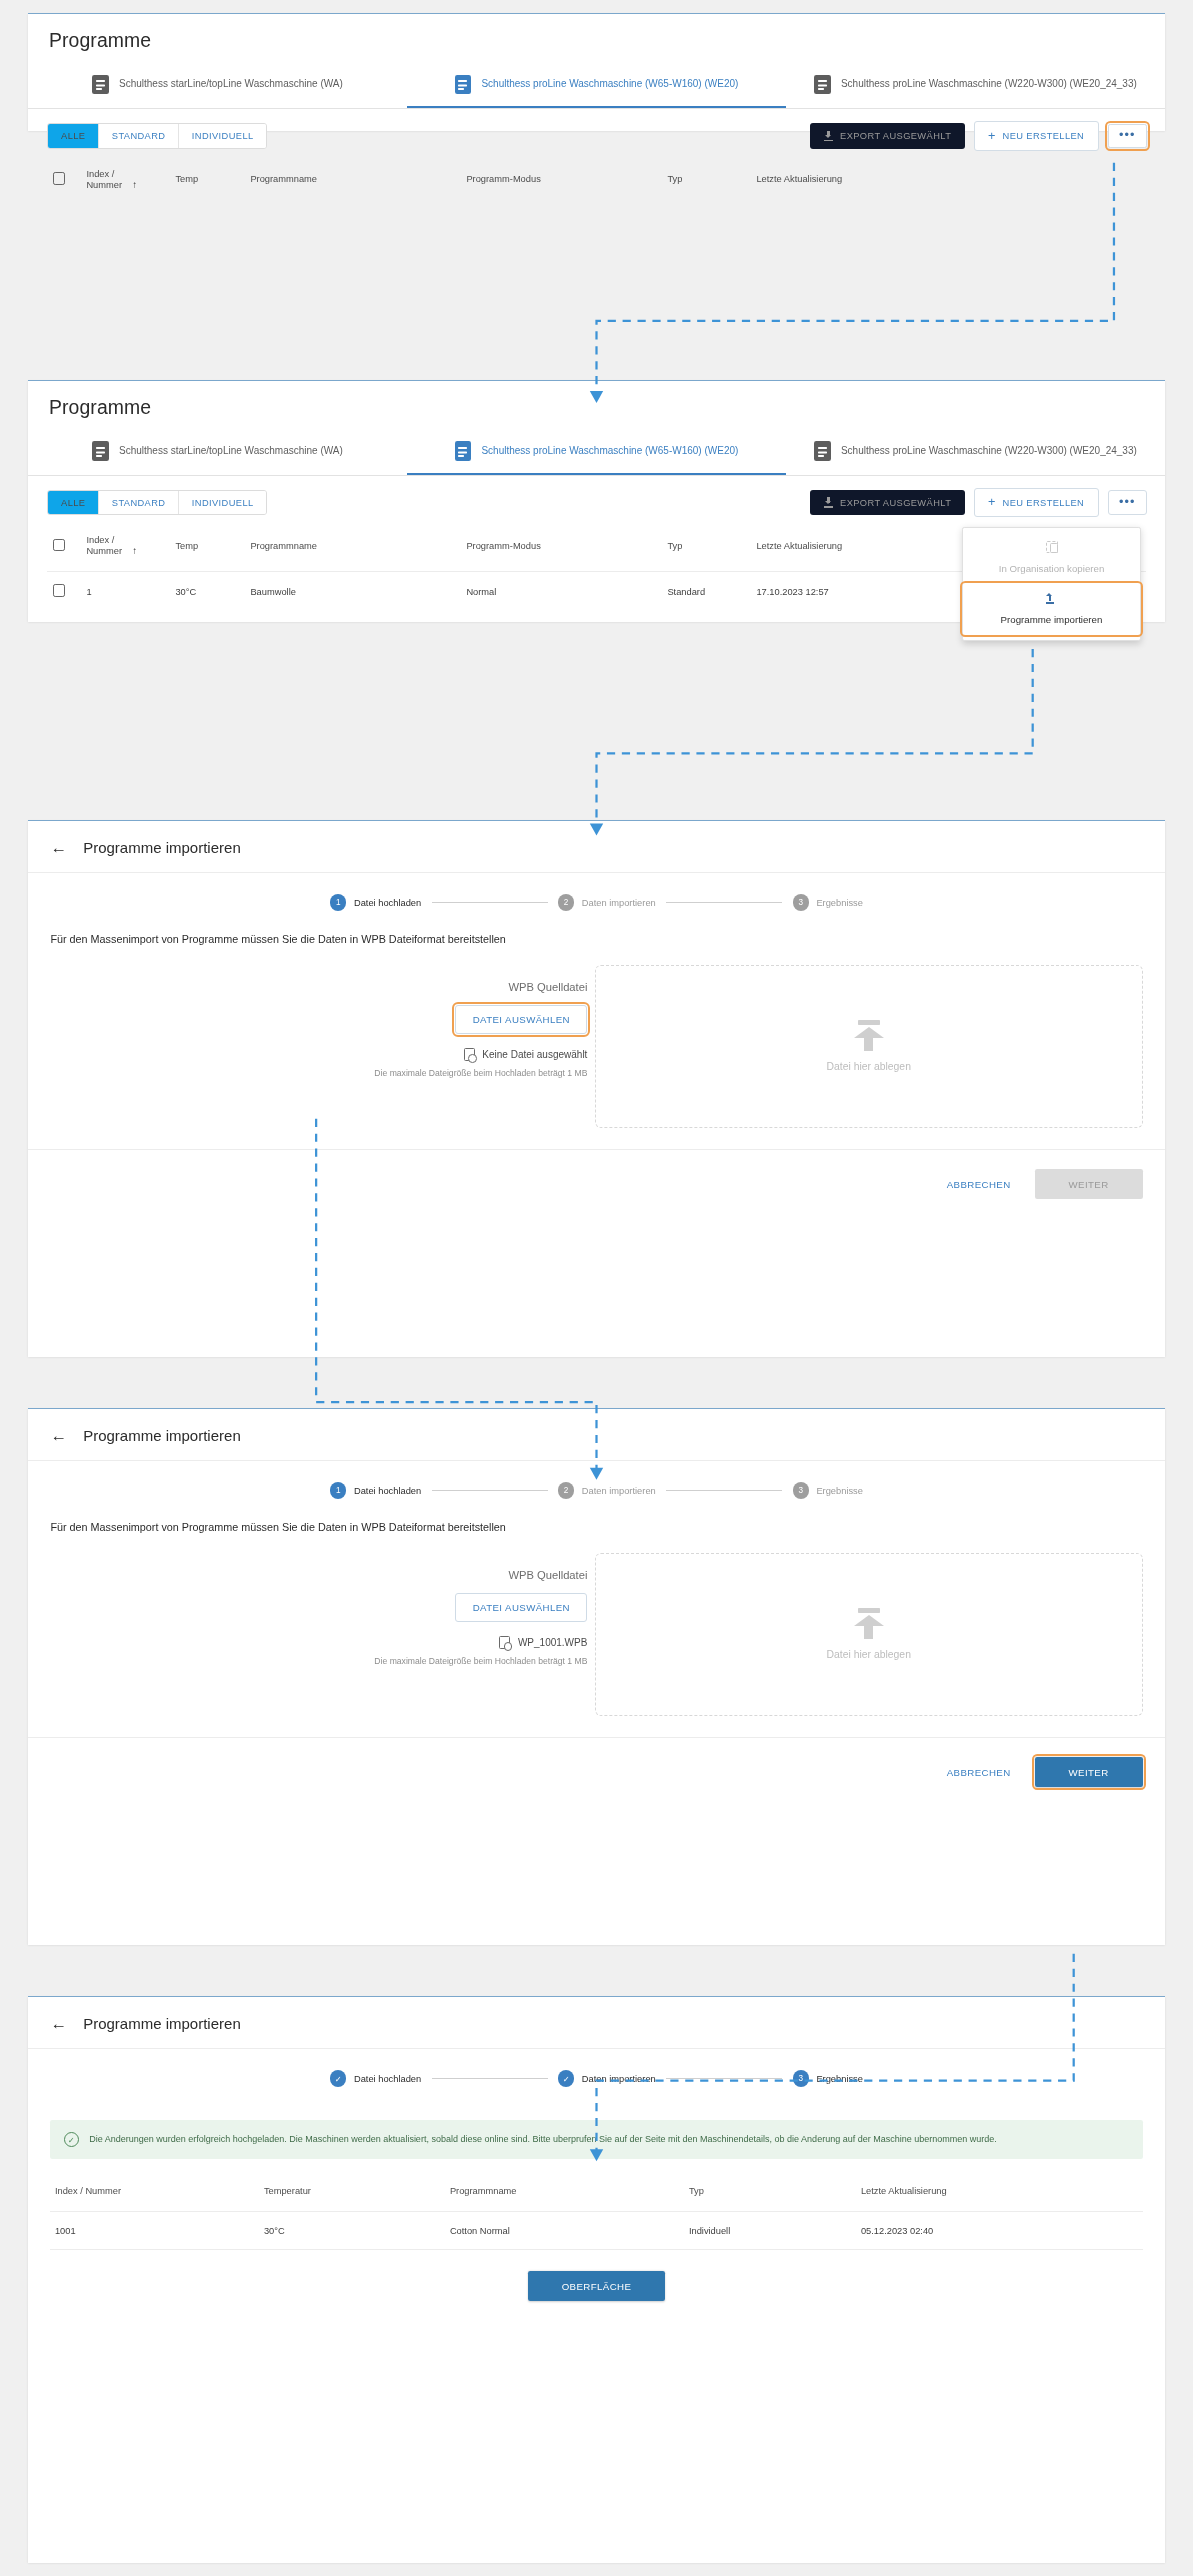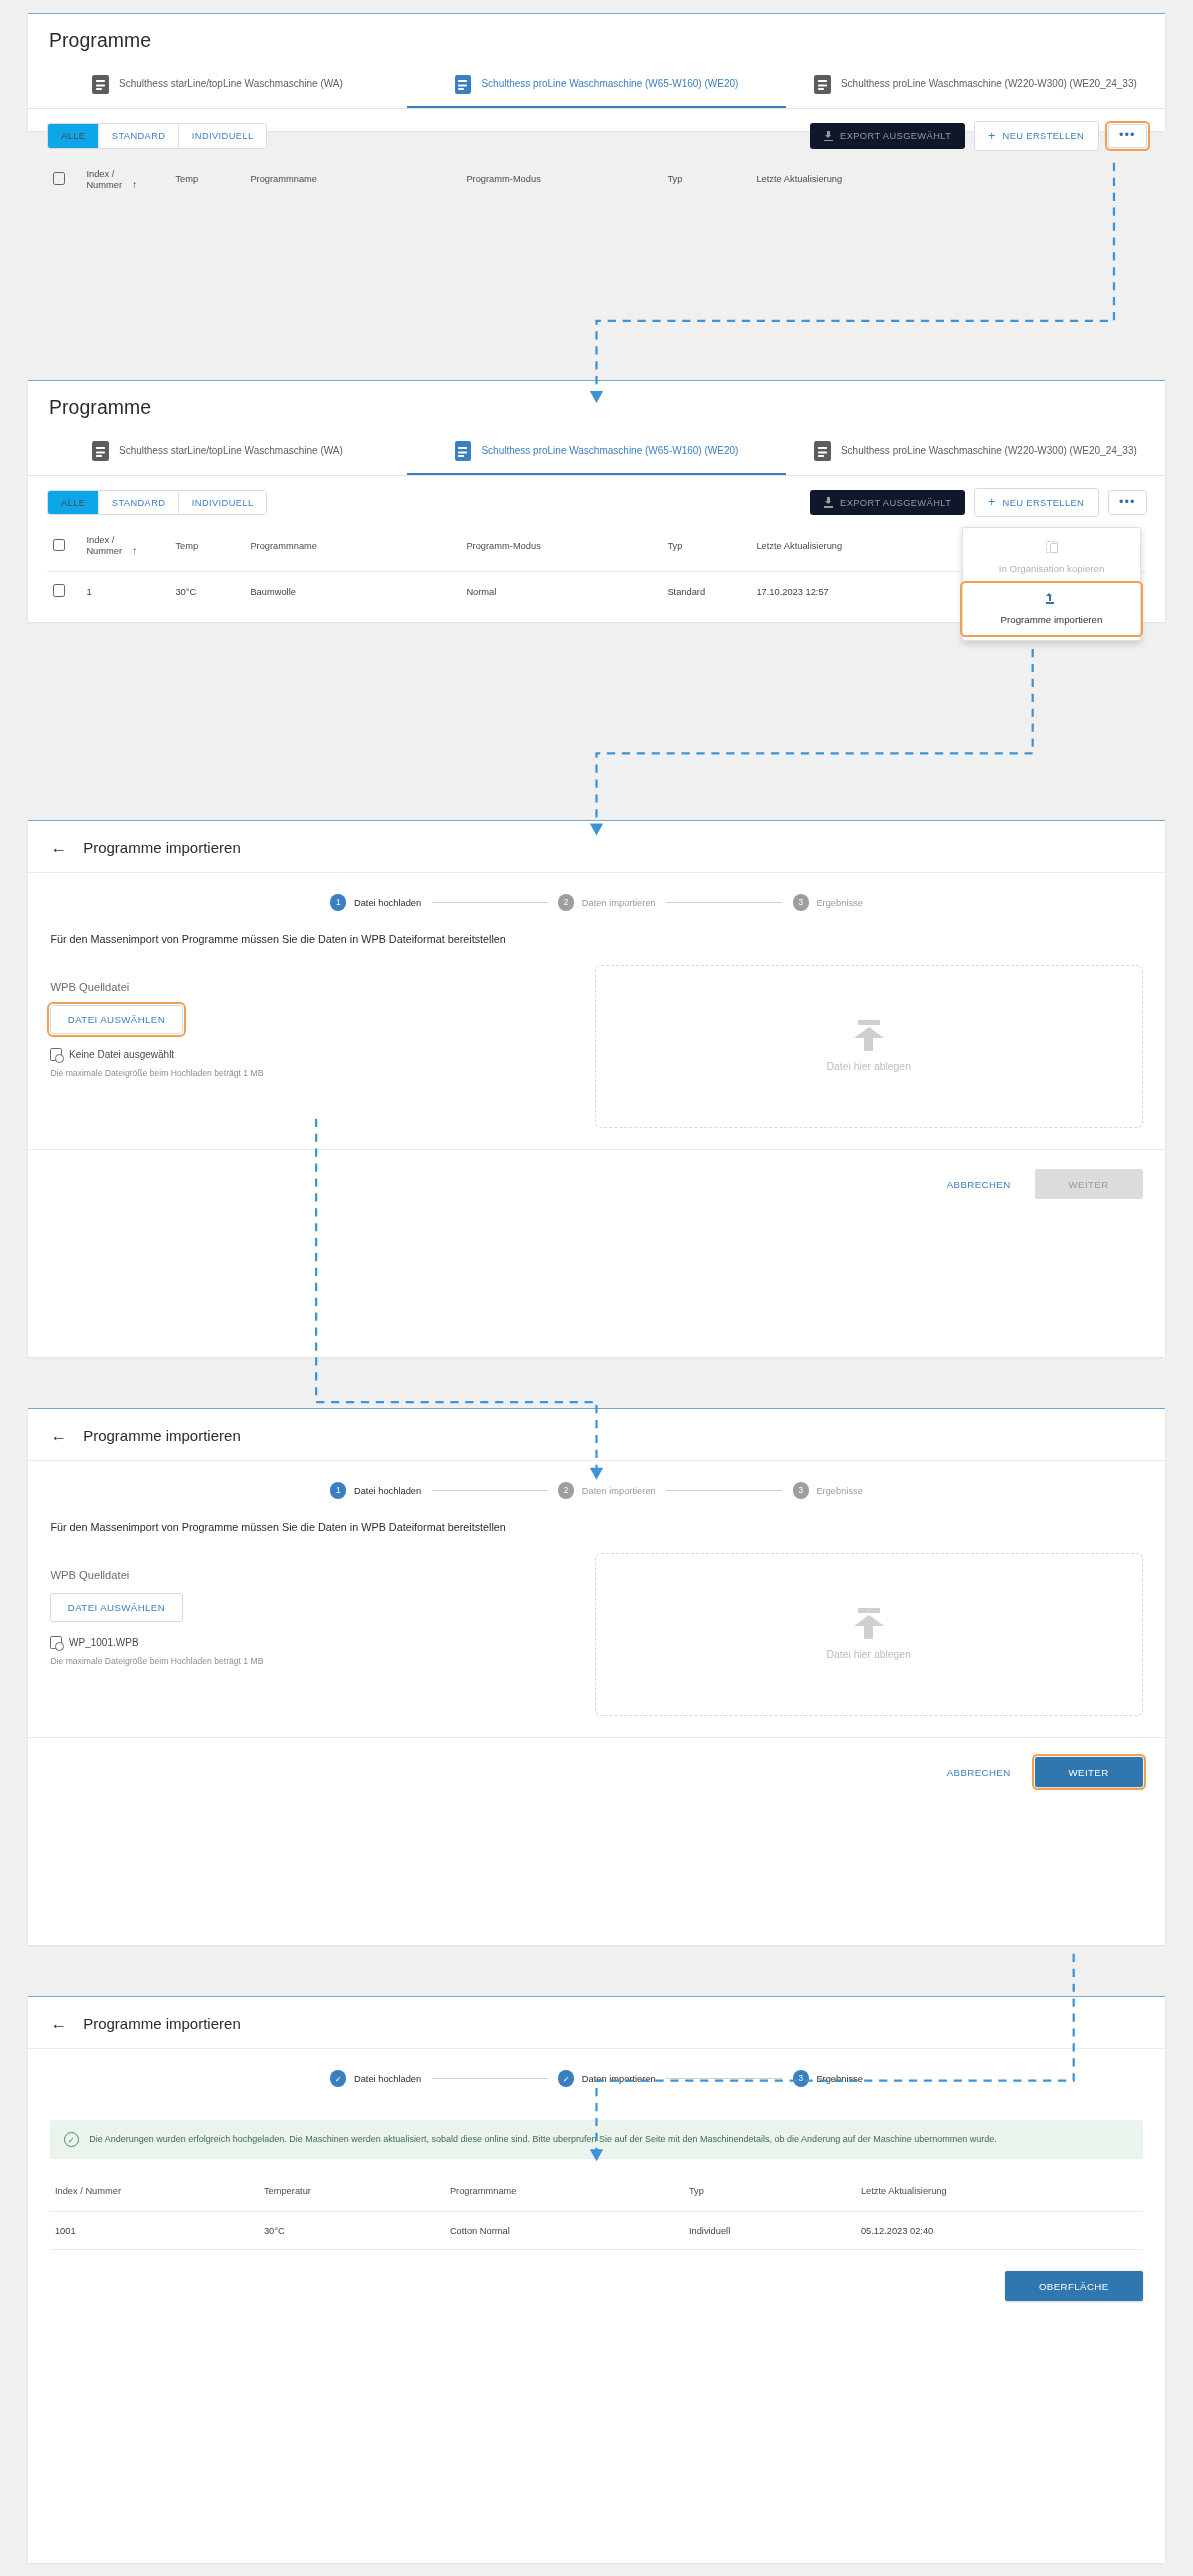--- a/index.html
+++ b/index.html
@@ -240,21 +240,21 @@
   .step-line { width: 116px; height: 0.7px; background: #cfcfcf; margin: 0 10.4px; }
 
   .lead-text {
     font-size: 10.8px; color: #2b2b2b;
     padding: 6px 22.4px 0;
   }
 
   .upload-area { display: flex; padding: 19.4px 22.4px 0; }
   .upload-left {
     flex: 0 0 537px;
-    display: flex; flex-direction: column; align-items: flex-start;
+    display: flex; flex-direction: column; align-items: flex-end;
     padding-top: 16.4px;
   }
   .wpb-label { font-size: 11.2px; color: #6d6d6d; margin-bottom: 12px; }
   .choose-btn {
     background: #fff; color: #3a7fc1;
     border: 0.7px solid #cfdbe6; border-radius: 3px;
     font-family: inherit; font-size: 9.7px; letter-spacing: 0.4px;
     padding: 8.2px 16.4px; cursor: pointer;
   }
   .file-line {
@@ -337,21 +337,21 @@
   .res-table table { width: 100%; border-collapse: collapse; }
   .res-table th {
     font-size: 9.3px; font-weight: 400; color: #4c4c4c;
     text-align: left; padding: 9px 4.5px 15px;
     border-bottom: 0.7px solid #ececec;
   }
   .res-table td {
     font-size: 9.3px; color: #3e3e3e; padding: 13.4px 4.5px;
     border-bottom: 0.7px solid #ececec;
   }
-  .res-footer { display: flex; justify-content: flex-end; padding: 21px 22.4px 22.4px; }
+  .res-footer { display: flex; justify-content: center; padding: 21px 22.4px 22.4px; }
 
   
   .flow { position: absolute; left: 0; top: 0; width: 1193px; height: 2576px; pointer-events: none; z-index: 30; }
 </style>
 </head>
 <body>
 
 <div class="panel" style="top:13.4px;height:118px;">
   <div style="padding:15px 21px 0;">
     <div class="page-title">Programme</div>

